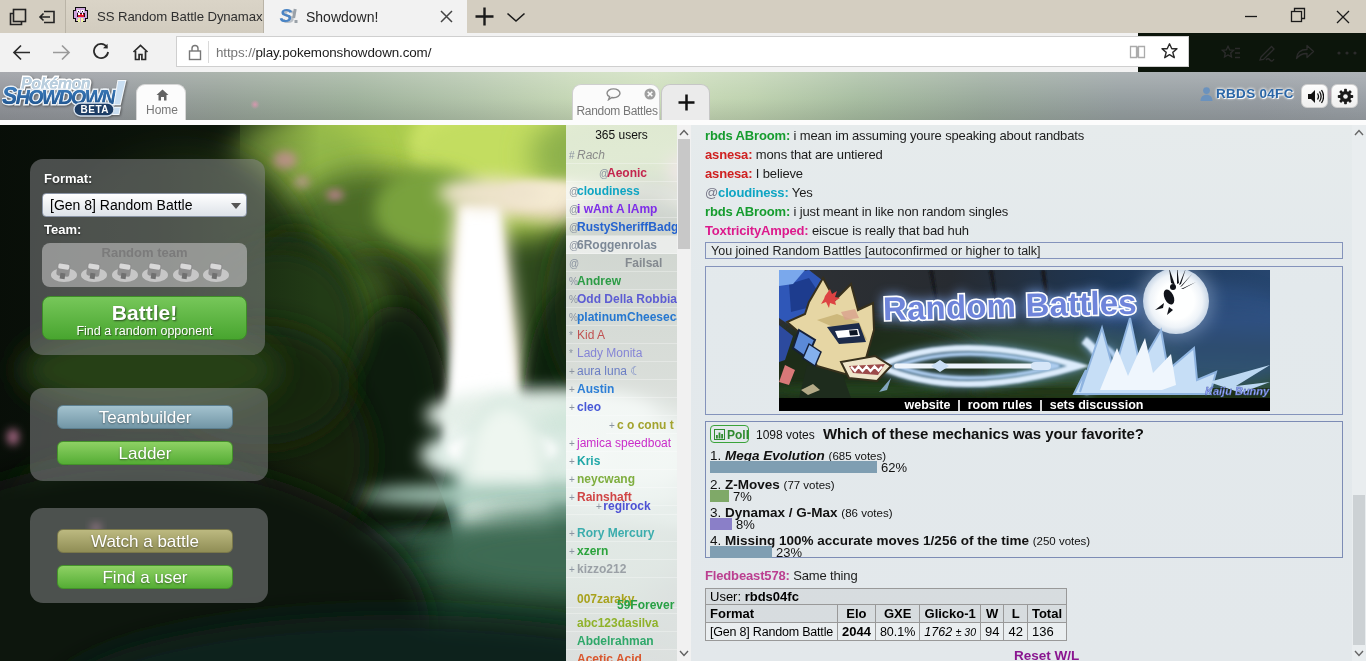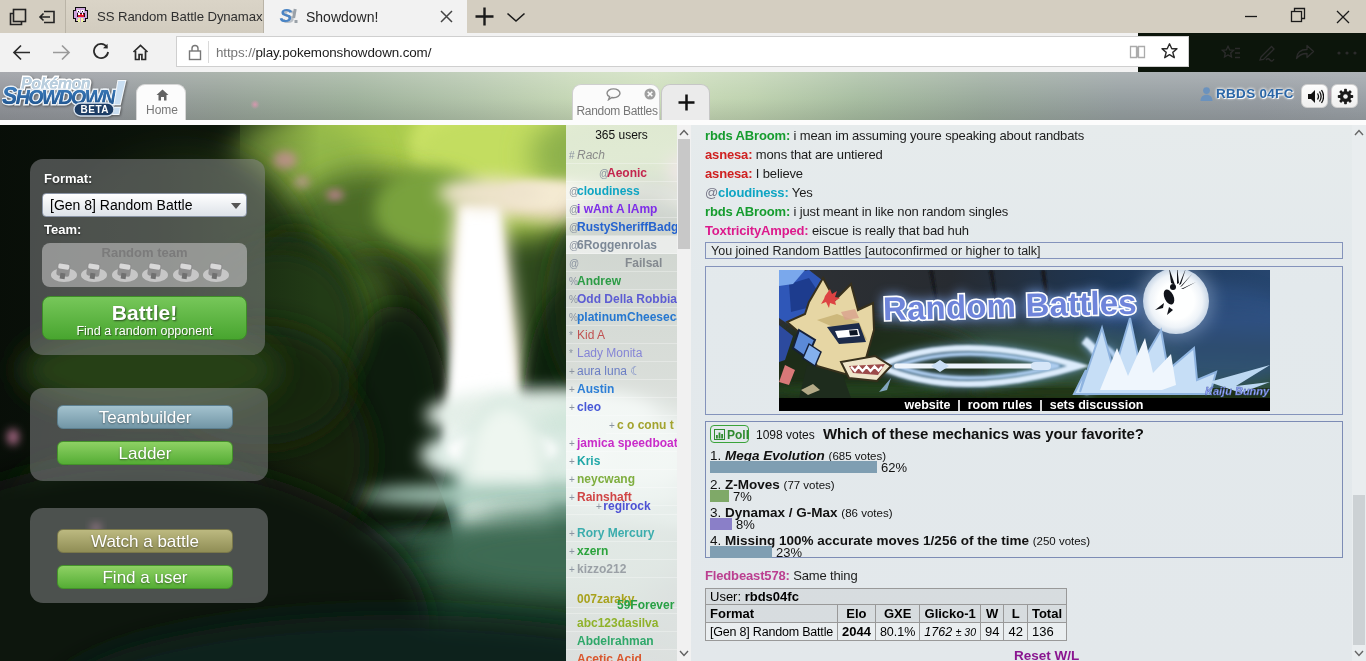--- a/index.html
+++ b/index.html
@@ -345,21 +345,21 @@
       <div class="ul-row" style="top:129px;"><span class="rk">@</span><span style="color:#848a90;font-weight:bold;margin-left:48px;">Failsal</span></div>
       <div class="ul-row" style="top:147px;"><span class="rk">%</span><span style="color:#2c9c46;font-weight:bold;">Andrew</span></div>
       <div class="ul-row" style="top:165px;"><span class="rk">%</span><span style="color:#5d5dd3;font-weight:bold;">Odd Della Robbia</span></div>
       <div class="ul-row" style="top:183px;"><span class="rk">%</span><span style="color:#2577d0;font-weight:bold;">platinumCheesecake</span></div>
       <div class="ul-row" style="top:201px;"><span class="rk">*</span><span style="color:#c05252;">Kid A</span></div>
       <div class="ul-row" style="top:219px;"><span class="rk">*</span><span style="color:#8585d6;">Lady Monita</span></div>
       <div class="ul-row" style="top:237px;"><span class="rk">+</span><span style="color:#6b7ec4;">aura luna ☾</span></div>
       <div class="ul-row" style="top:255px;"><span class="rk">+</span><span style="color:#2d7fd6;font-weight:bold;">Austin</span></div>
       <div class="ul-row" style="top:273px;"><span class="rk">+</span><span style="color:#4859d8;font-weight:bold;">cleo</span></div>
       <div class="ul-row" style="top:291px;margin-left:40px;"><span class="rk">+</span><span style="color:#a3a32e;font-weight:bold;">c o conu t</span></div>
-      <div class="ul-row" style="top:309px;"><span class="rk">+</span><span style="color:#c92cc9;font-weight:bold;">jamica speedboat</span></div>
+      <div class="ul-row" style="top:309px;"><span class="rk">+</span><span style="color:#c92cc9;font-weight:normal;">jamica speedboat</span></div>
       <div class="ul-row" style="top:327px;"><span class="rk">+</span><span style="color:#22a8a8;font-weight:bold;">Kris</span></div>
       <div class="ul-row" style="top:345px;"><span class="rk">+</span><span style="color:#7fae3f;font-weight:bold;">neycwang</span></div>
       <div class="ul-row" style="top:363px;"><span class="rk">+</span><span style="color:#d04545;font-weight:bold;">Rainshaft</span></div>
       <div class="ul-row" style="top:372px;text-align:center;"><span class="rk">+</span><span style="color:#4e52d4;font-weight:bold;">regirock</span></div>
       <div class="ul-row" style="top:399px;"><span class="rk">+</span><span style="color:#3cadad;font-weight:bold;">Rory Mercury</span></div>
       <div class="ul-row" style="top:417px;"><span class="rk">+</span><span style="color:#2ba33c;font-weight:bold;">xzern</span></div>
       <div class="ul-row" style="top:435px;"><span class="rk">+</span><span style="color:#9aa0a6;font-weight:bold;">kizzo212</span></div>
       <div class="ul-row" style="top:465px;"><span class="rk">&nbsp;</span><span style="color:#a8a21c;font-weight:bold;">007zaraky</span></div>
       <div class="ul-row" style="top:471px;padding-left:40px;"><span class="rk">&nbsp;</span><span style="color:#27a044;font-weight:bold;">59Forever</span></div>
       <div class="ul-row" style="top:489px;"><span class="rk">&nbsp;</span><span style="color:#8fb22a;font-weight:bold;">abc123dasilva</span></div>

